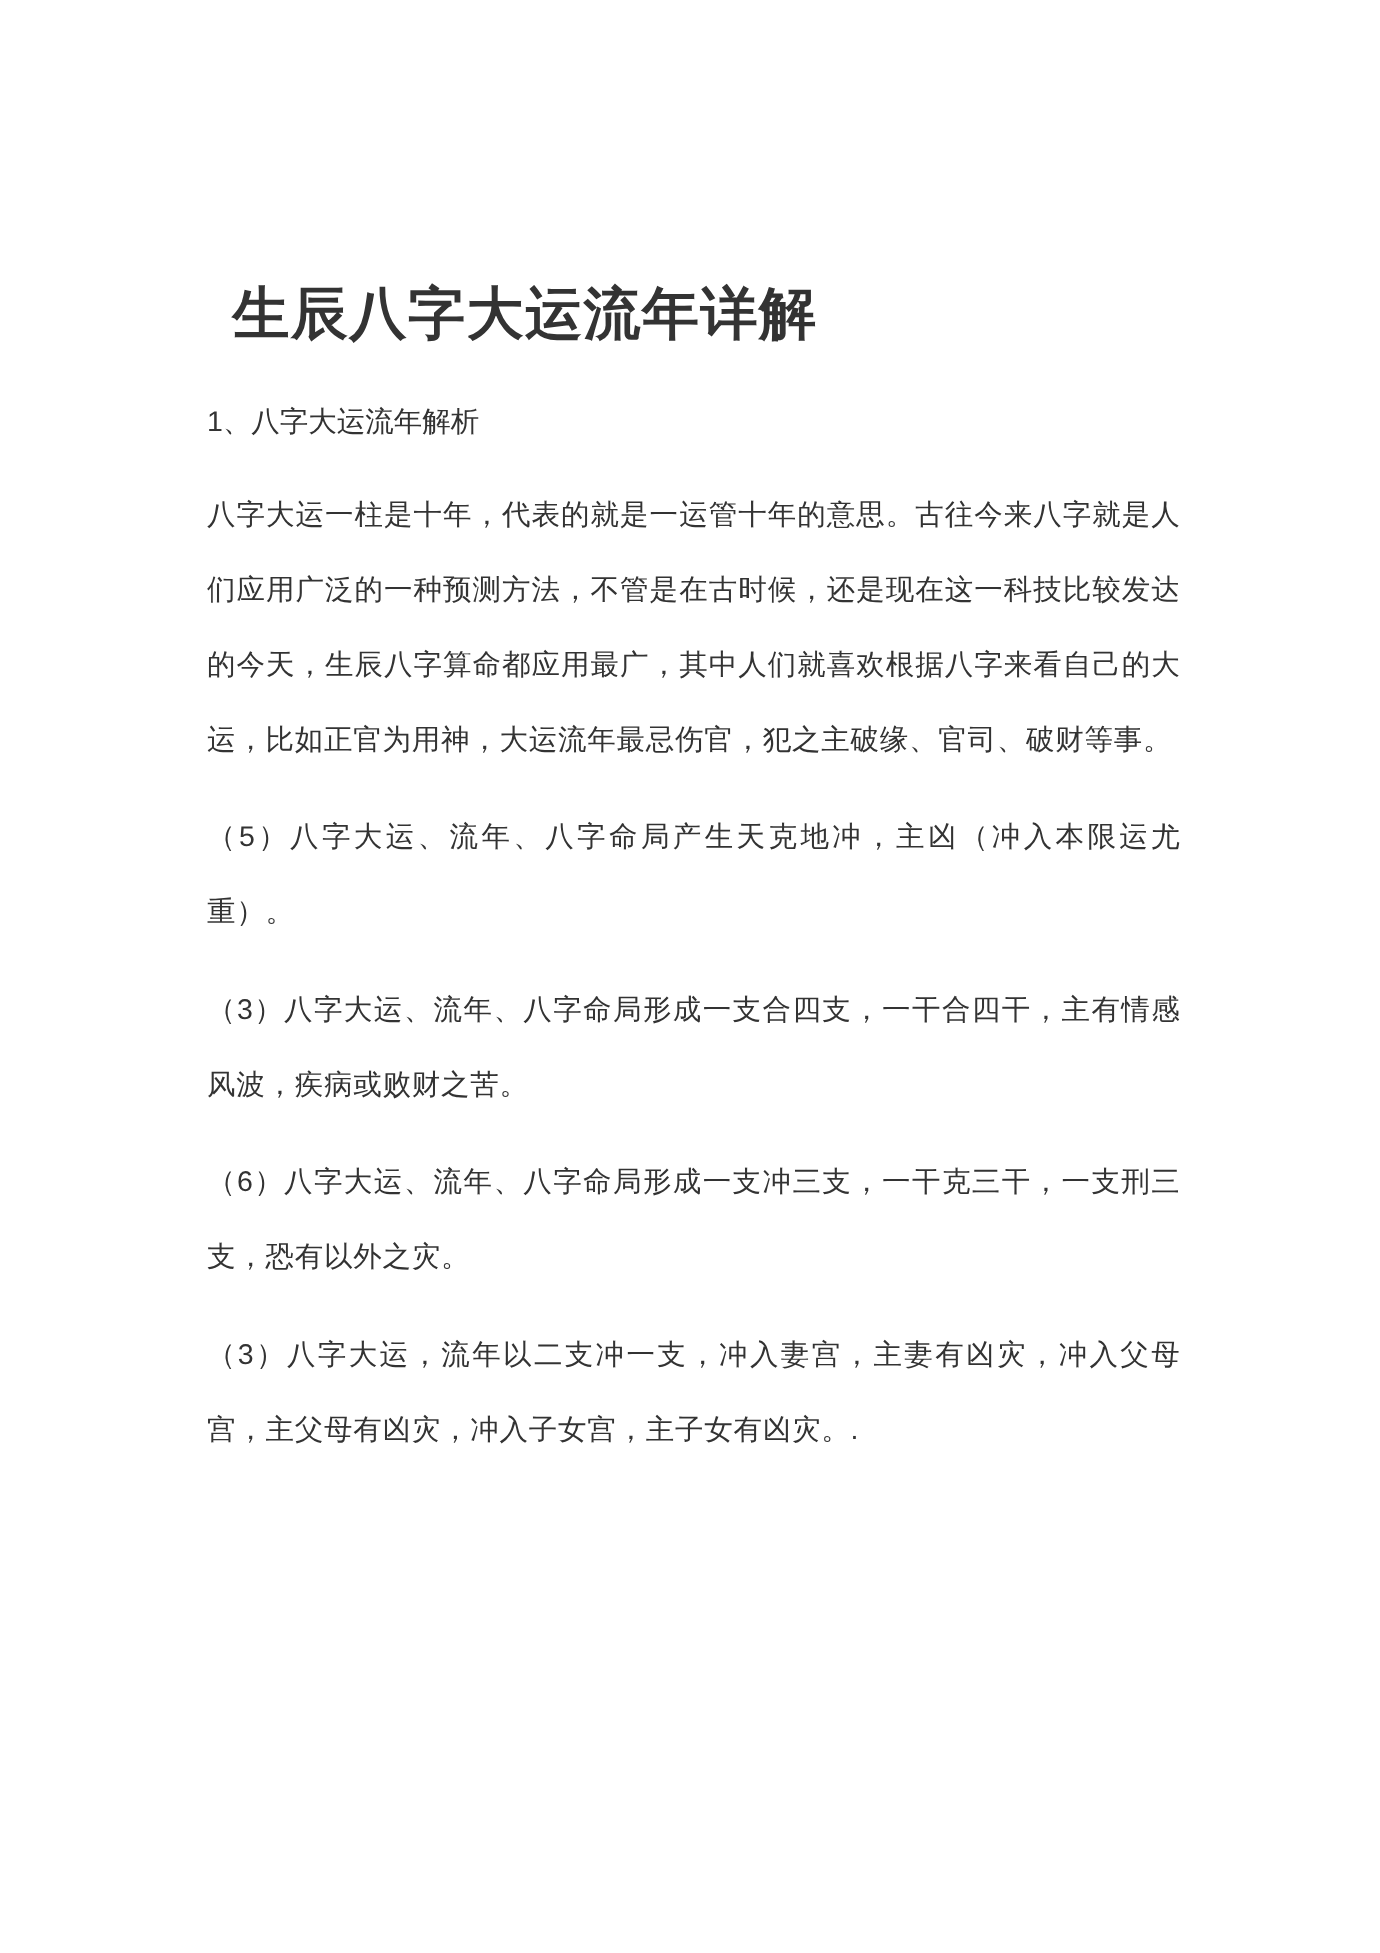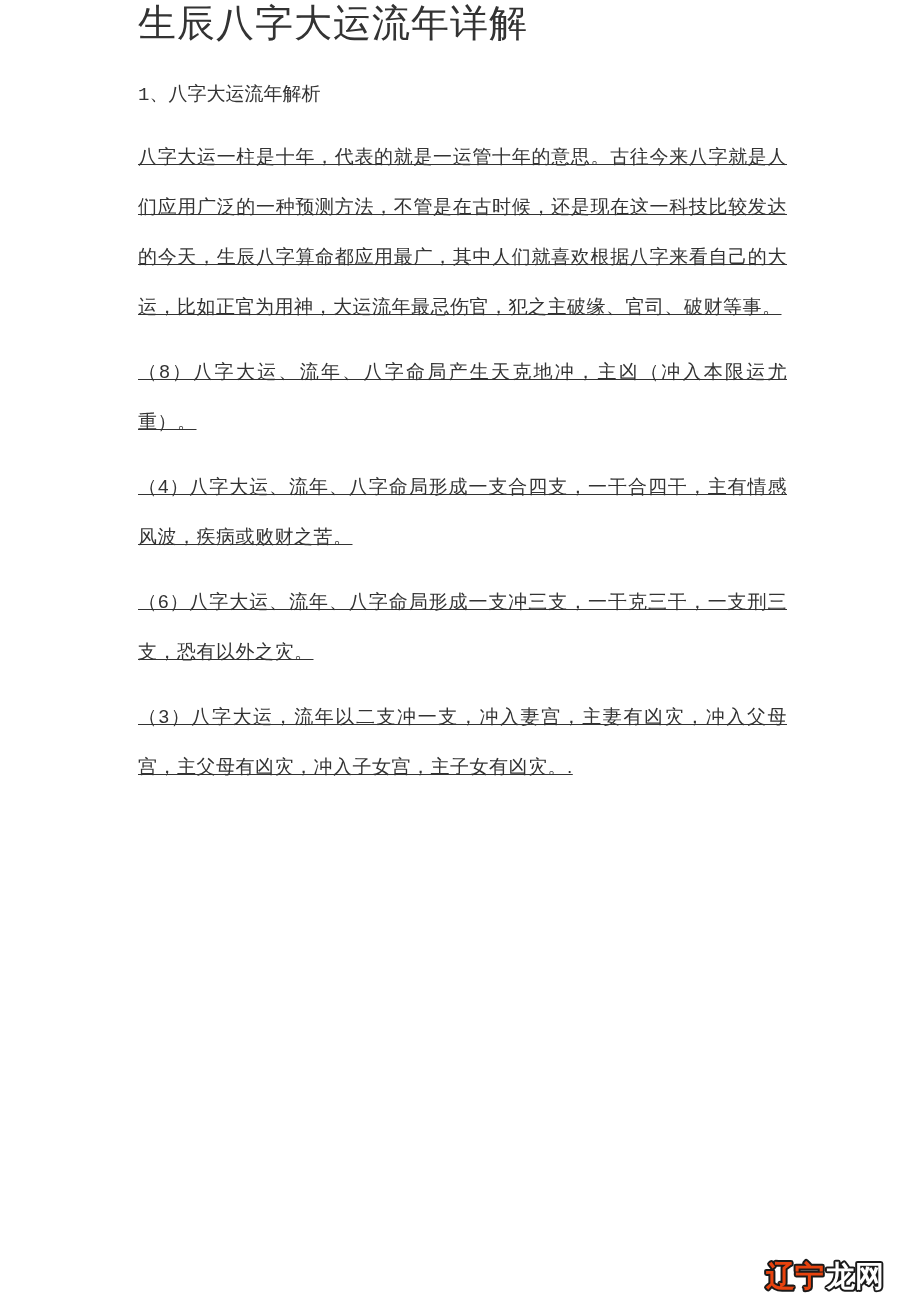--- a/index.html
+++ b/index.html
@@ -17,43 +17,42 @@
     color: #333333;
     box-sizing: border-box;
   }
   .content {
     position: absolute;
     left: 138px;
     right: 133px;
     top: 0;
   }
   .doc-title {
-    margin: 0;
+    margin: 17px;
+    padding-top: 170px;
     font-size: 38px;
     line-height: 46px;
-    font-weight: normal;
+    font-weight: bold;
     color: #333333;
     letter-spacing: 1px;
   }
   .doc-subtitle {
     margin: 36px 0 0 0;
     font-size: 19px;
     line-height: 26px;
     font-weight: normal;
     color: #333333;
-    font-family: Liberation Mono, monospace;
   }
   .body-para {
     margin: 15px 0 0 0;
     font-size: 19px;
     line-height: 50px;
     text-align: justify;
     color: #333333;
     letter-spacing: 0.5px;
-    text-decoration: underline;
   }
   .body-para.first {
     margin-top: 24px;
   }
   .watermark {
     position: absolute;
     right: 30px;
     bottom: 6px;
     width: 126px;
     height: 42px;
@@ -72,25 +71,19 @@
   }
 </style>
 </head>
 <body>
 
 <div class="page">
   <div class="content">
     <h1 class="doc-title">生辰八字大运流年详解</h1>
     <p class="doc-subtitle">1、八字大运流年解析</p>
     <p class="body-para first">八字大运一柱是十年，代表的就是一运管十年的意思。古往今来八字就是人们应用广泛的一种预测方法，不管是在古时候，还是现在这一科技比较发达的今天，生辰八字算命都应用最广，其中人们就喜欢根据八字来看自己的大运，比如正官为用神，大运流年最忌伤官，犯之主破缘、官司、破财等事。</p>
-    <p class="body-para">（8）八字大运、流年、八字命局产生天克地冲，主凶（冲入本限运尤重）。</p>
-    <p class="body-para">（4）八字大运、流年、八字命局形成一支合四支，一干合四干，主有情感风波，疾病或败财之苦。</p>
+    <p class="body-para">（5）八字大运、流年、八字命局产生天克地冲，主凶（冲入本限运尤重）。</p>
+    <p class="body-para">（3）八字大运、流年、八字命局形成一支合四支，一干合四干，主有情感风波，疾病或败财之苦。</p>
     <p class="body-para">（6）八字大运、流年、八字命局形成一支冲三支，一干克三干，一支刑三支，恐有以外之灾。</p>
     <p class="body-para">（3）八字大运，流年以二支冲一支，冲入妻宫，主妻有凶灾，冲入父母宫，主父母有凶灾，冲入子女宫，主子女有凶灾。.</p>
   </div>
 
-  <div class="watermark">
-    <svg viewBox="0 0 126 42" xmlns="http://www.w3.org/2000/svg">
-      <text x="2" y="32" fill="#e8430e" stroke="#1a1a1a" stroke-width="4">辽宁</text>
-      <text x="62" y="32" fill="#ffffff" stroke="#1a1a1a" stroke-width="4">龙网</text>
-    </svg>
-  </div>
 </div>
 
 </body></html>

